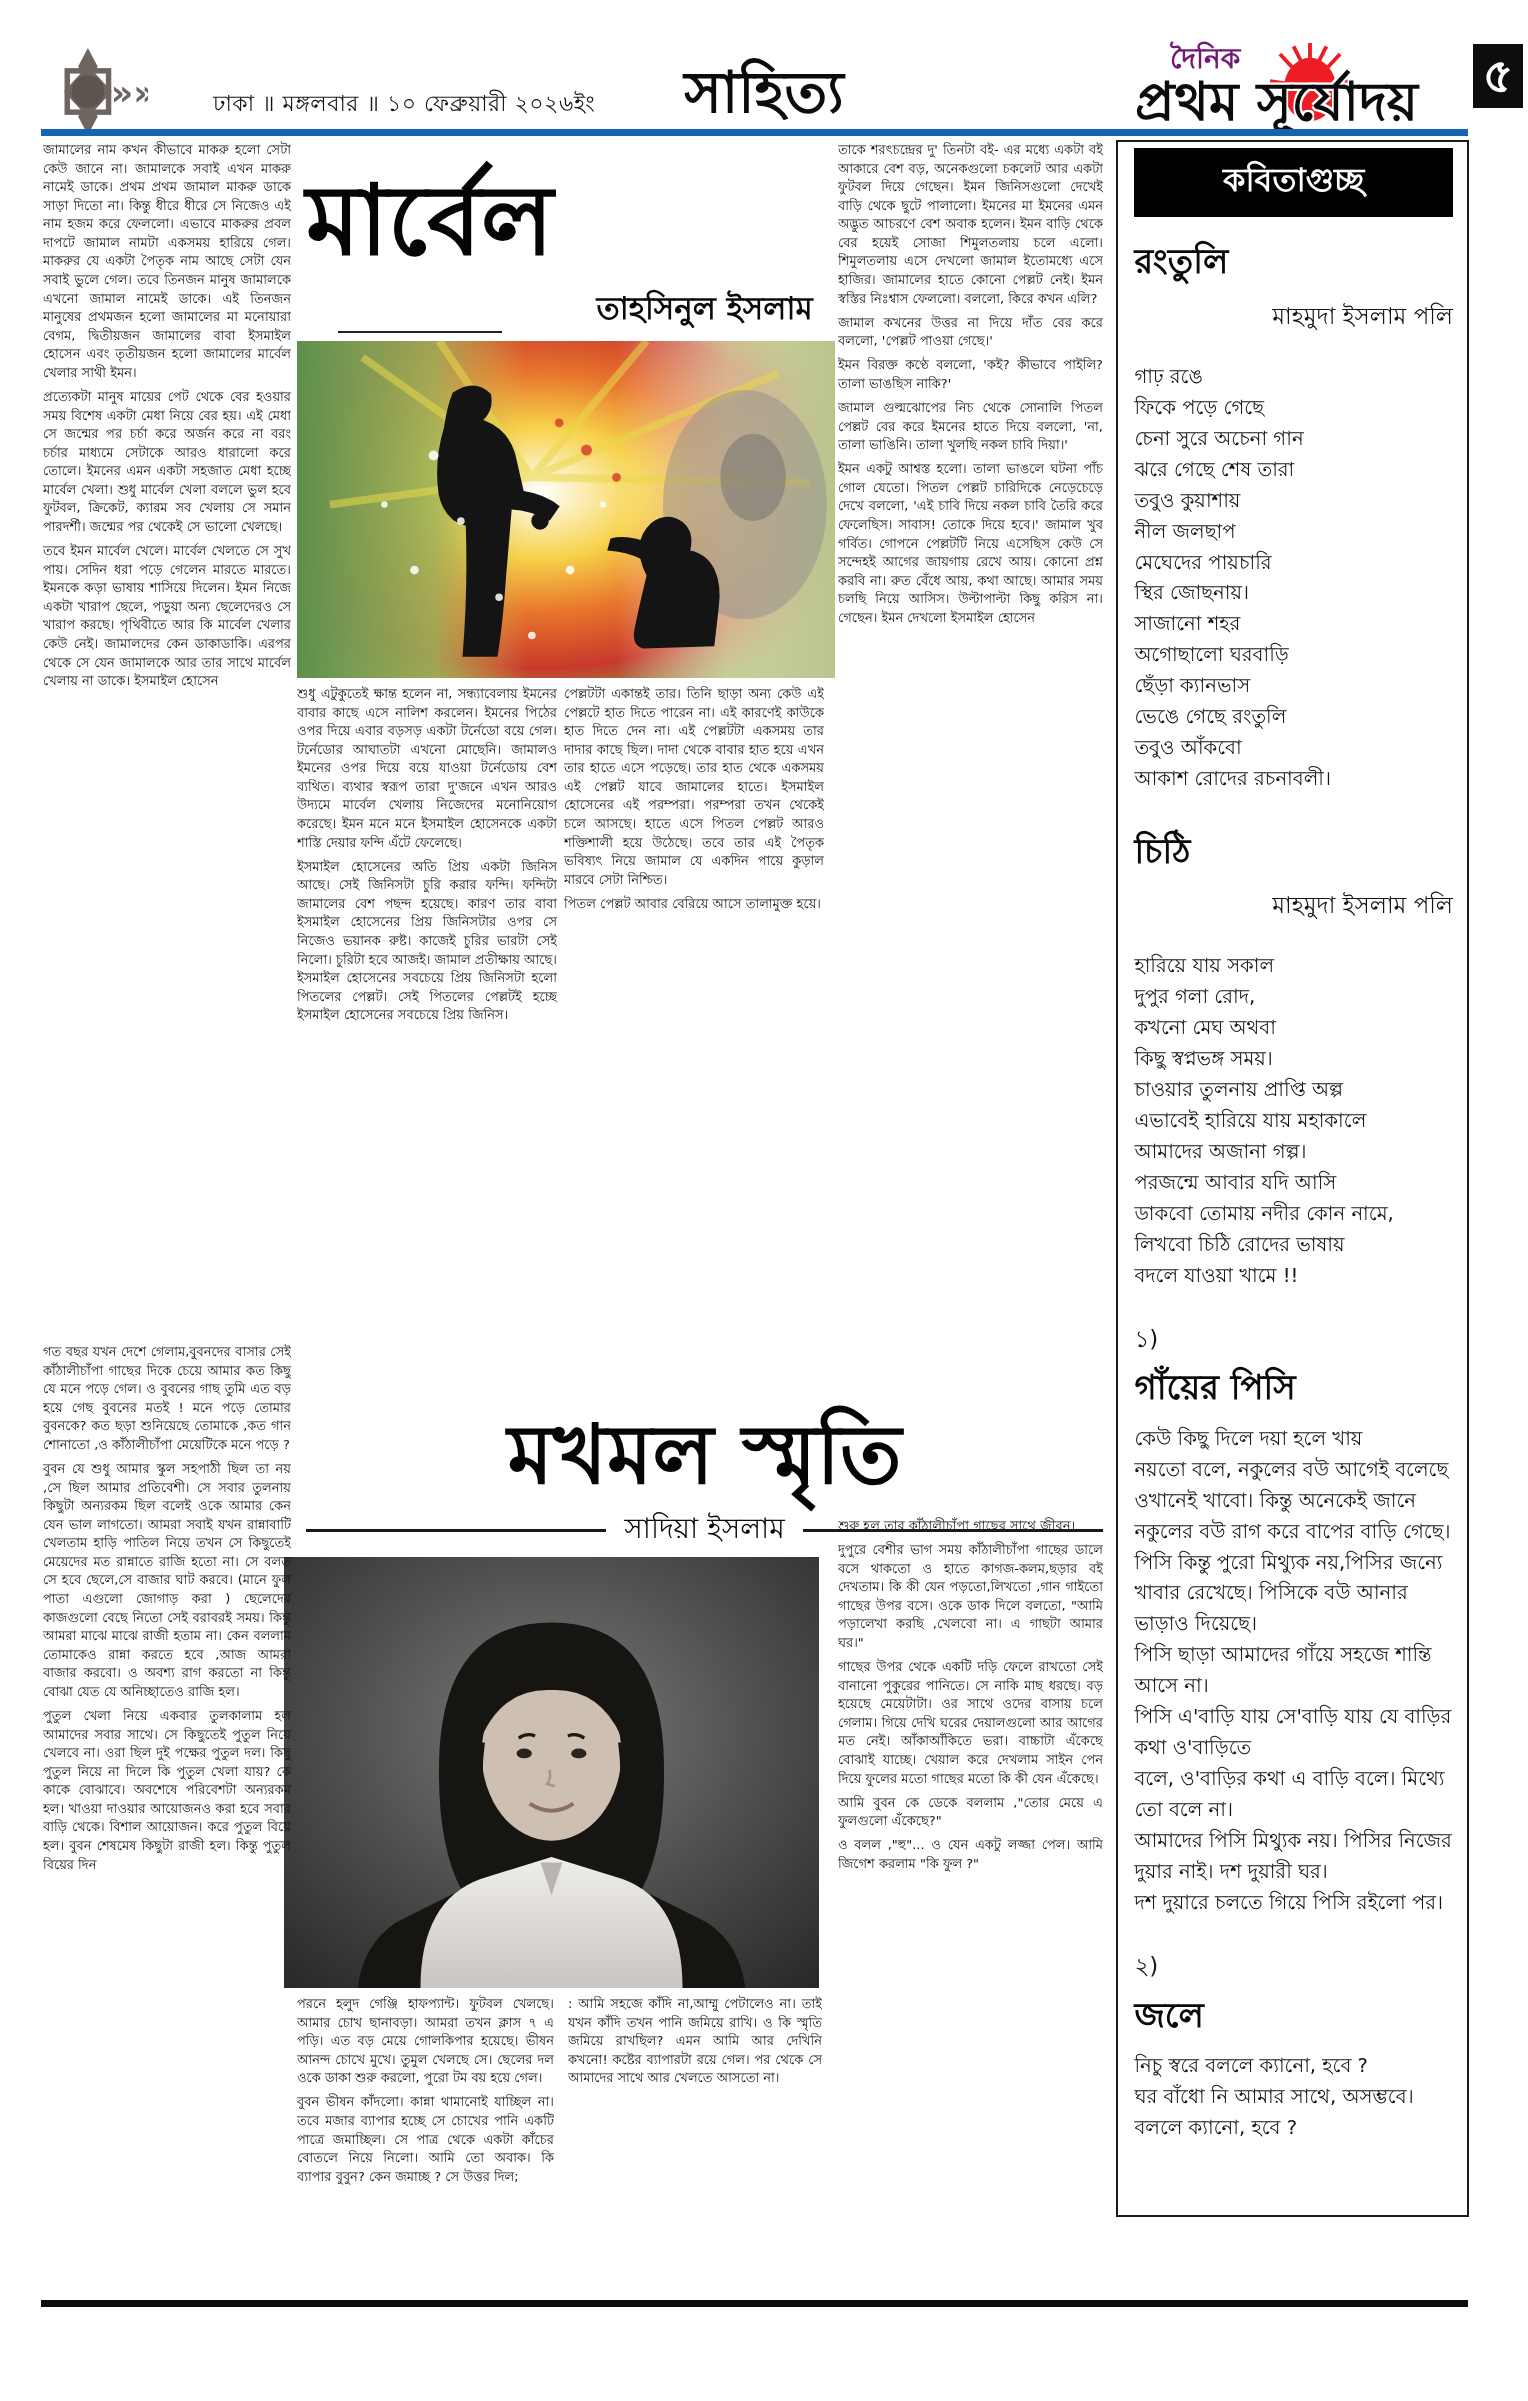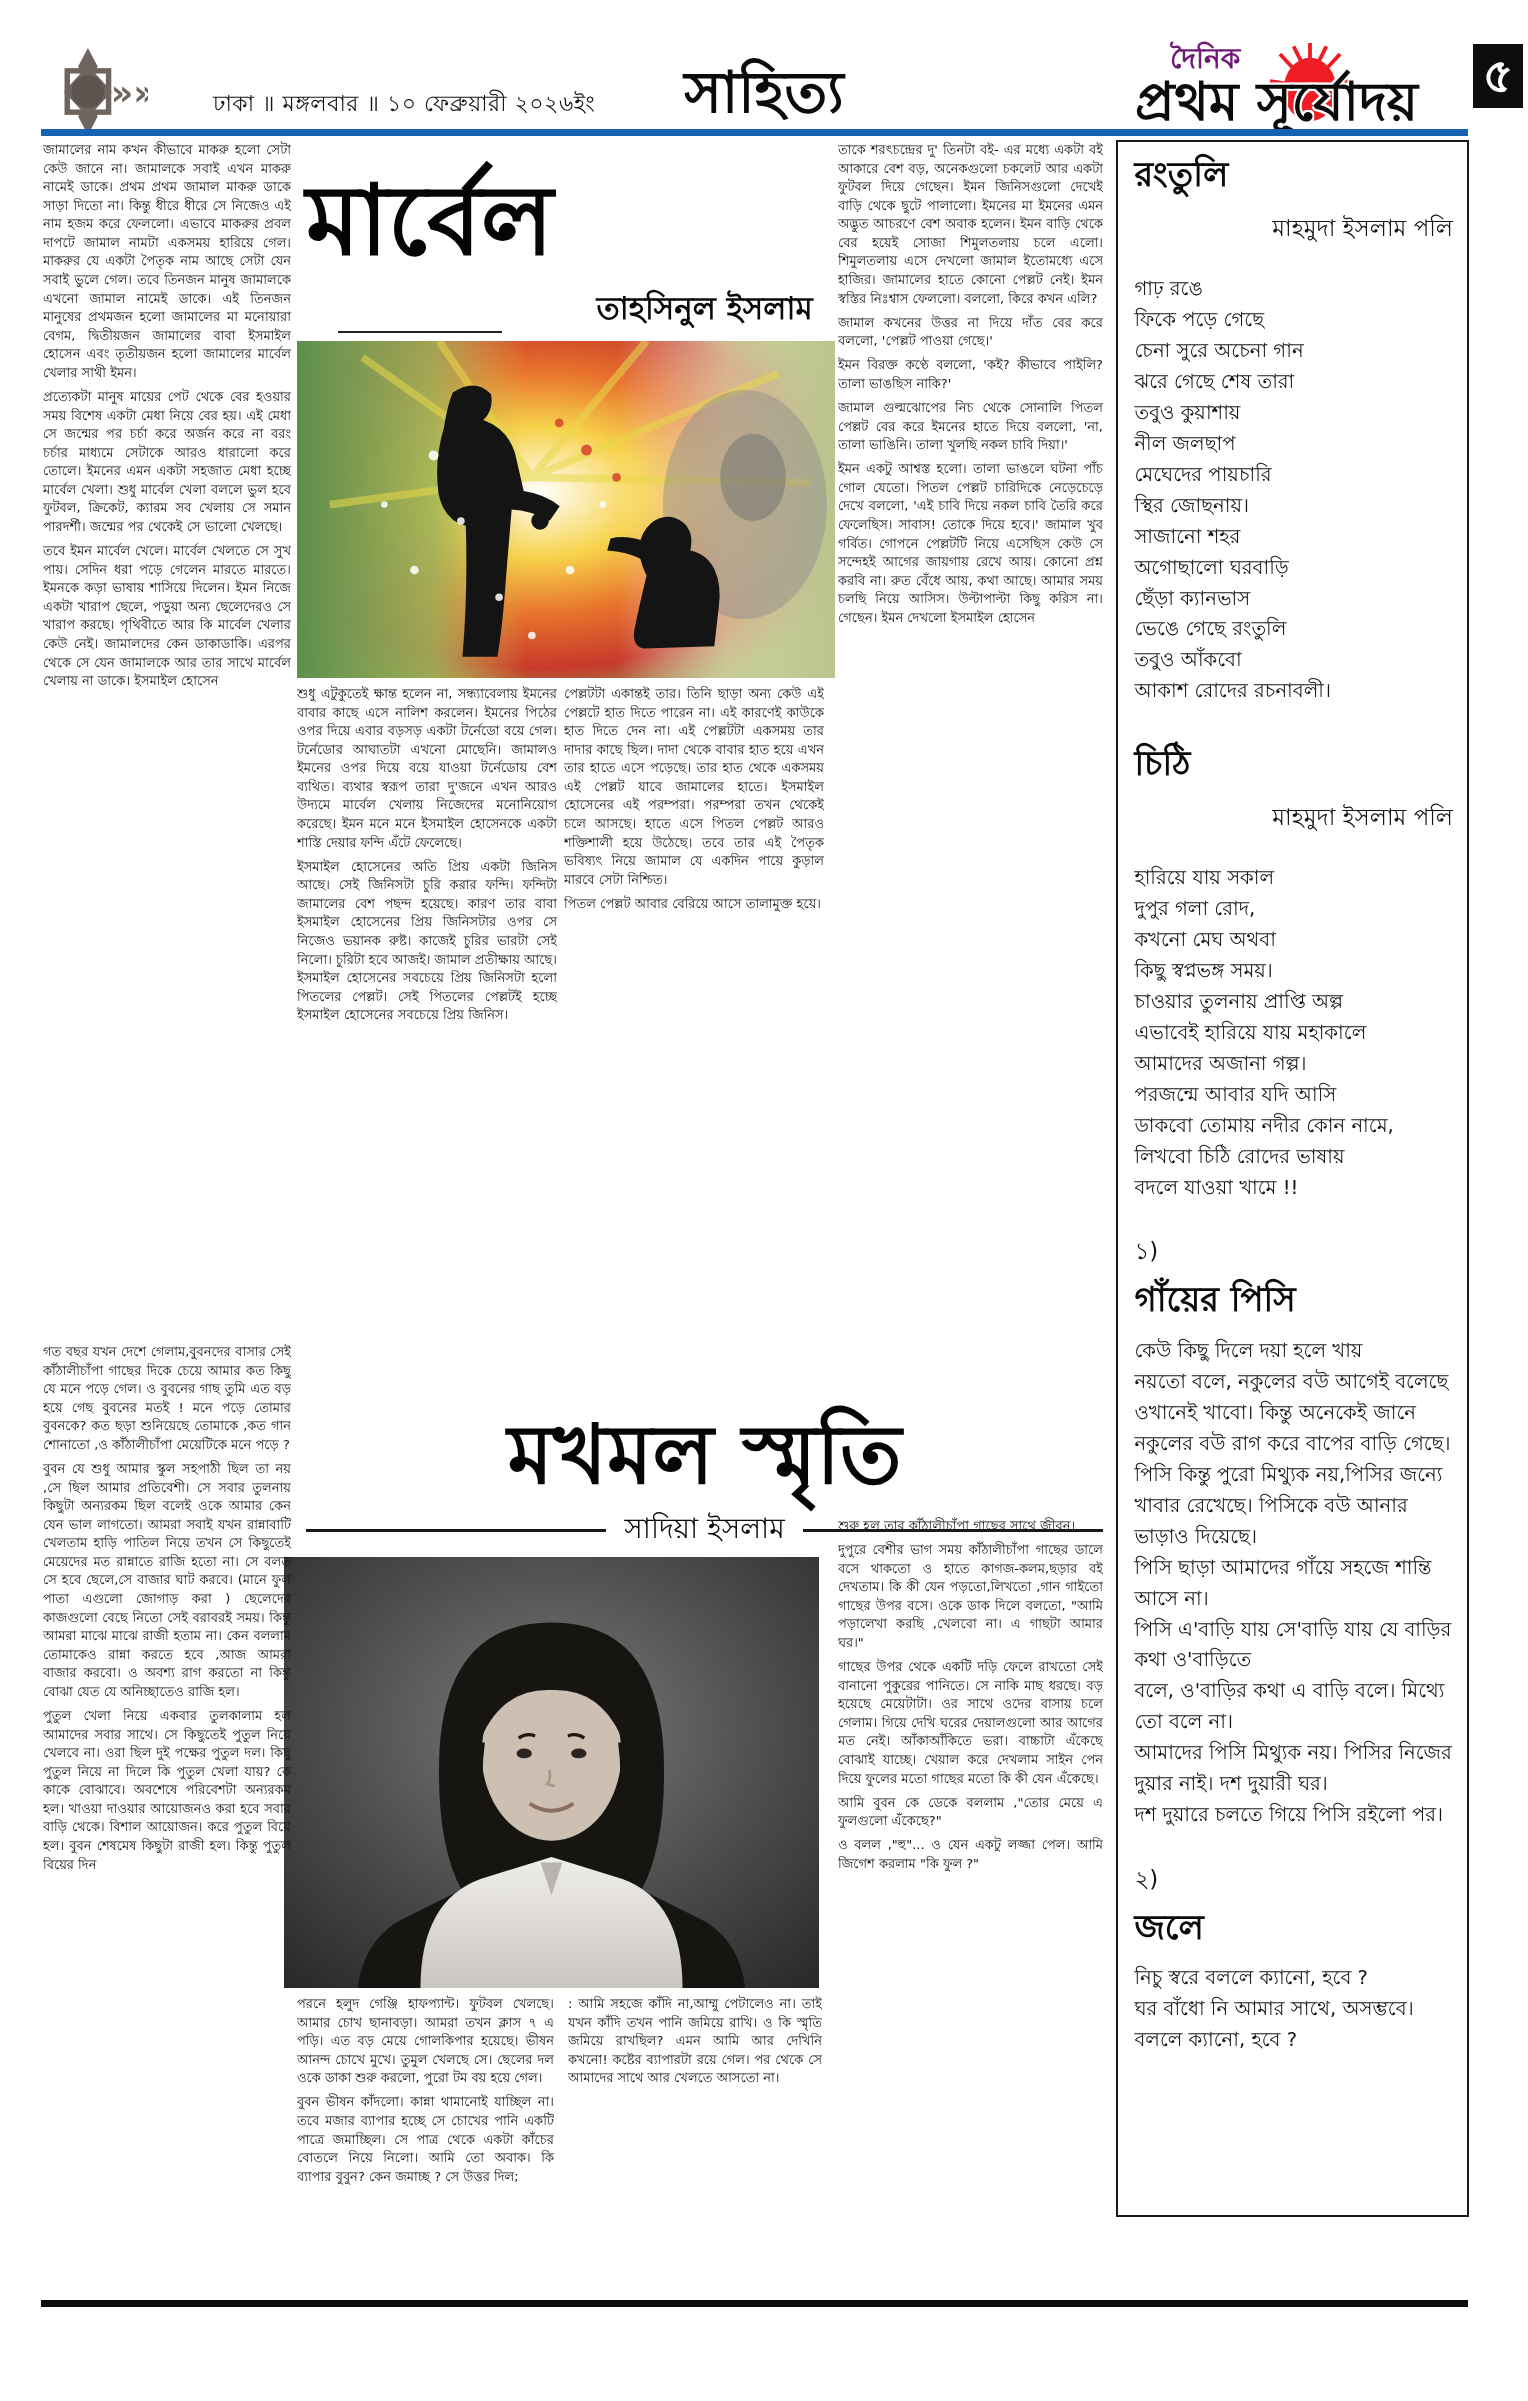--- a/index.html
+++ b/index.html
@@ -226,20 +226,21 @@
     </div>
   <div id="s2c4" class="col">
       <div class="para">শুরু হল তার কাঁঠালীচাঁপা গাছের সাথে জীবন।</div>
       <div class="para">দুপুরে বেশীর ভাগ সময় কাঁঠালীচাঁপা গাছের ডালে বসে থাকতো ও হাতে কাগজ-কলম,ছড়ার বই দেখতাম। কি কী যেন পড়তো,লিখতো ,গান গাইতো গাছের উপর বসে। ওকে ডাক দিলে বলতো, "আমি পড়ালেখা করছি ,খেলবো না। এ গাছটা আমার ঘর।"</div>
       <div class="para">গাছের উপর থেকে একটি দড়ি ফেলে রাখতো সেই বানানো পুকুরের পানিতে। সে নাকি মাছ ধরছে। বড় হয়েছে মেয়েটাটা। ওর সাথে ওদের বাসায় চলে গেলাম। গিয়ে দেখি ঘরের দেয়ালগুলো আর আগের মত নেই। আঁকাআঁকিতে ভরা। বাচ্চাটা এঁকেছে বোঝাই যাচ্ছে। খেয়াল করে দেখলাম সাইন পেন দিয়ে ফুলের মতো গাছের মতো কি কী যেন এঁকেছে।</div>
       <div class="para">আমি বুবন কে ডেকে বললাম ,"তোর মেয়ে এ ফুলগুলো এঁকেছে?"</div>
       <div class="para">ও বলল ,"হু"... ও যেন একটু লজ্জা পেল। আমি জিগেশ করলাম "কি ফুল ?"</div>
     </div>
 
   <div class="poetry">
+    <div class="kb-banner">কবিতাগুচ্ছ</div>
 
     <div class="poem">
       <div class="poem-title">রংতুলি</div>
       <div class="poem-by">মাহমুদা ইসলাম পলি</div>
       <div>
           <div class="pline">গাঢ় রঙে</div>
           <div class="pline">ফিকে পড়ে গেছে</div>
           <div class="pline">চেনা সুরে অচেনা গান</div>
           <div class="pline">ঝরে গেছে শেষ তারা</div>
           <div class="pline">তবুও কুয়াশায়</div>

